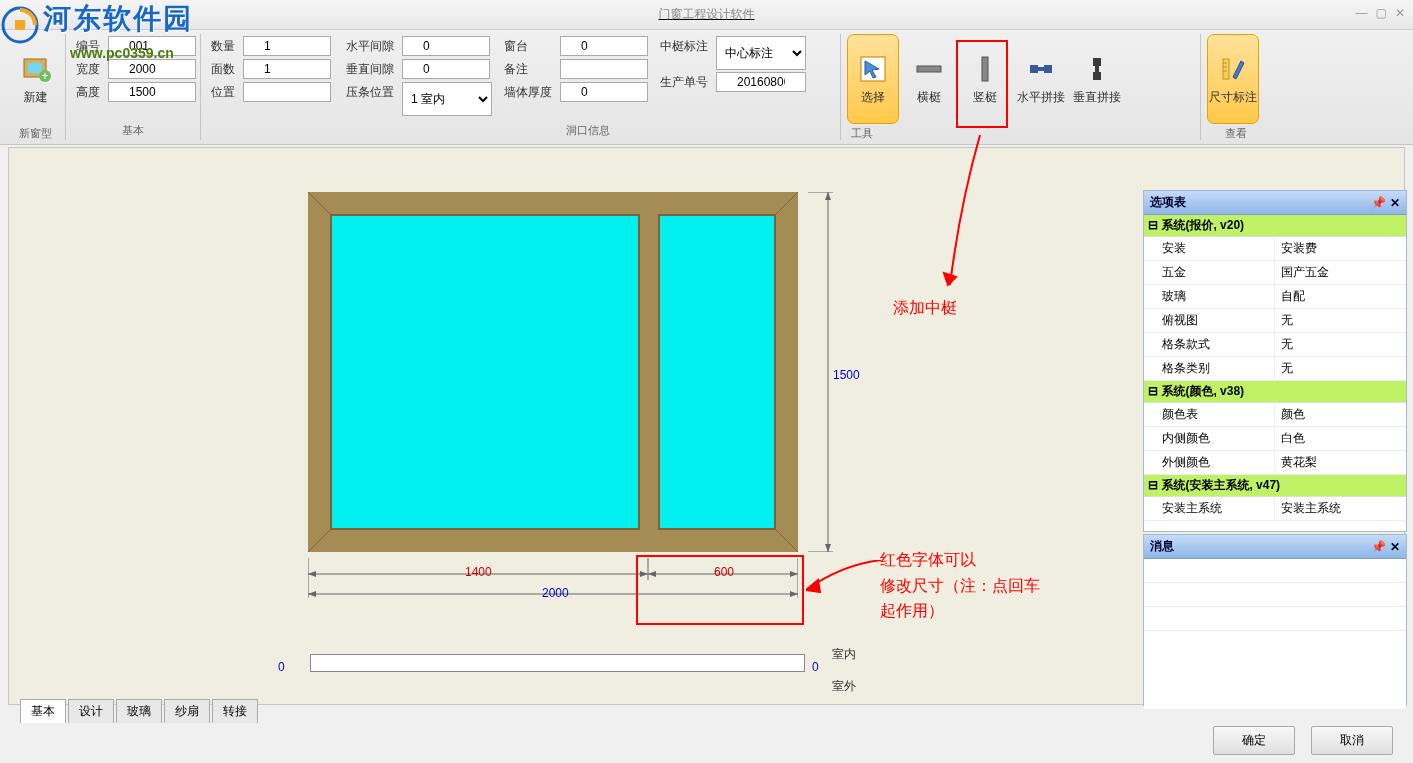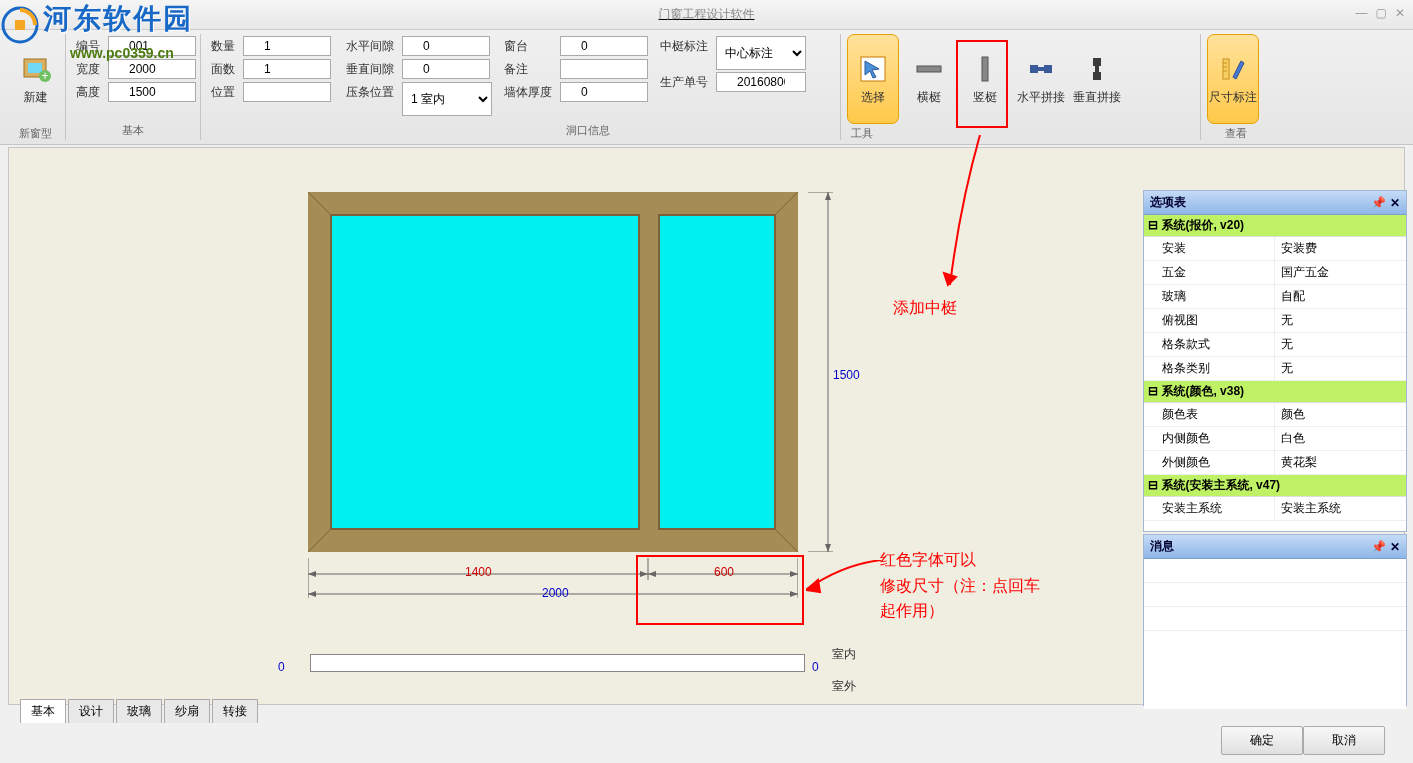--- a/index.html
+++ b/index.html
@@ -54,21 +54,21 @@
 .side-panel { position: absolute; right: 6px; width: 264px; background: #fff; border: 1px solid #a0b8d8; }
 .panel-head { background: linear-gradient(#c5dbf7,#8fb6e8); padding: 3px 6px; display: flex; justify-content: space-between; align-items: center; border-bottom: 1px solid #7a9fd0; }
 .panel-head span { font-weight: bold; color: #003; }
 .panel-pins { display: flex; gap: 4px; color: #335; }
 
 .prop-section { padding: 2px 4px; font-weight: bold; background: #bef264; border-bottom: 1px solid #ddd; }
 .prop-row { display: flex; border-bottom: 1px solid #eee; }
 .prop-key { width: 50%; padding: 3px 6px 3px 18px; border-right: 1px solid #eee; }
 .prop-val { width: 50%; padding: 3px 6px; }
 
-.footer-btns { position: absolute; right: 28px; bottom: 8px; display: flex; }
+.footer-btns { position: absolute; right: 20px; bottom: 8px; display: flex; gap: 16px; }
 .footer-btn { padding: 5px 28px; background: linear-gradient(#f8f8f8,#e0e0e0); border: 1px solid #aaa; border-radius: 2px; cursor: pointer; }
 
 svg.arrow-red path { stroke: red; stroke-width: 2; fill: none; }
 svg.arrow-red .head { fill: red; }
 </style>
 </head>
 <body>
 
 <div class="titlebar">
   <span class="title">门窗工程设计软件</span>

